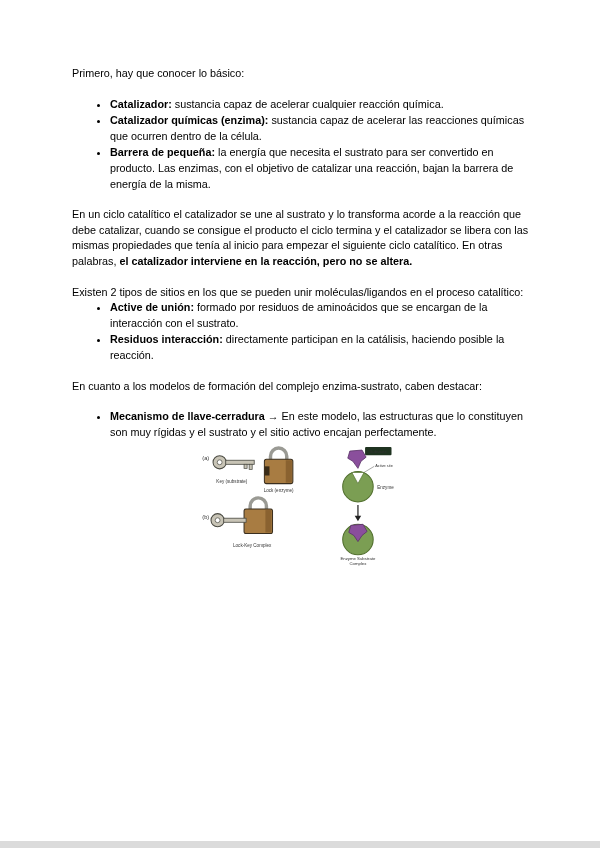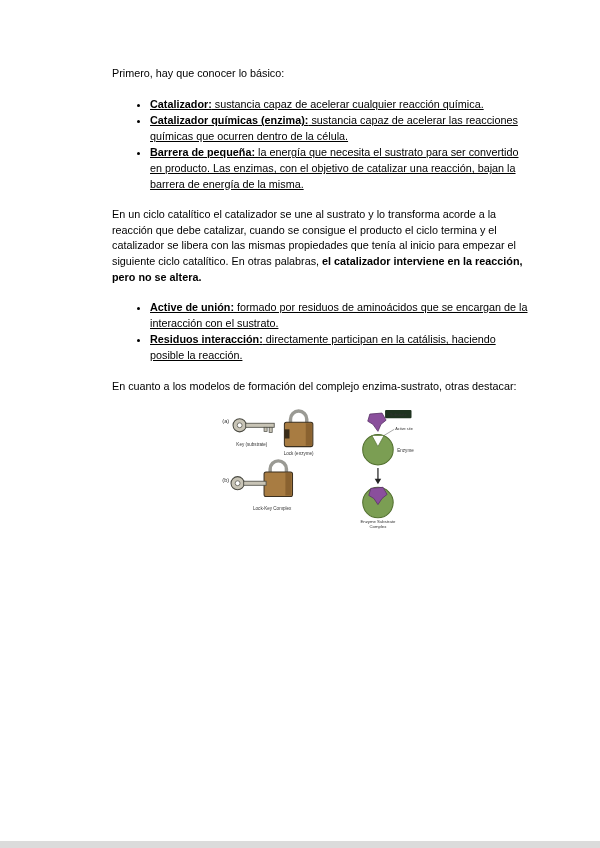--- a/index.html
+++ b/index.html
@@ -2,23 +2,23 @@
 <html><head>
 <meta charset="utf-8">
 <style>
   html,body{margin:0;padding:0;}
   body{
     width:600px;height:848px;position:relative;overflow:hidden;
     background:#ffffff;color:#000;
     font-family:"Liberation Sans", sans-serif;
     font-size:10.8px;line-height:15.6px;
   }
-  .page{box-sizing:border-box;width:600px;padding:66px 70px 0 112px;}
+  .page{box-sizing:border-box;width:600px;padding:66px 70px 0 72px;}
   p{margin:0 0 15px 0;}
-  ul{margin:0 0 15px 0;padding-left:38px;list-style:disc;text-decoration:underline;}
+  ul{margin:0 0 15px 0;padding-left:38px;list-style:disc;}
   li{margin:0 0 1px 0;}
   .t{font-weight:bold;}
   .figure{text-align:center;margin:6px 0 20px 0;}
   svg text{font-family:"Liberation Sans", sans-serif;fill:#333;}
   .page-gap{position:absolute;left:0;bottom:0;width:600px;height:7px;background:#dbdbdb;}
 </style>
 </head>
 <body>
 
 <div class="page">
@@ -27,27 +27,31 @@
 
   <ul>
     <li><span class="t">Catalizador:</span><span> sustancia capaz de acelerar cualquier reacción química.</span></li>
     <li><span class="t">Catalizador químicas (enzima):</span><span> sustancia capaz de acelerar las reacciones químicas que ocurren dentro de la célula.</span></li>
     <li><span class="t">Barrera de pequeña:</span><span> la energía que necesita el sustrato para ser convertido en producto. Las enzimas, con el objetivo de catalizar una reacción, bajan la barrera de energía de la misma.</span></li>
   </ul>
 
   <p><span>En un ciclo catalítico el catalizador se une al sustrato y lo transforma acorde a la reacción que debe catalizar, cuando se consigue el producto el ciclo termina y el catalizador se libera con las mismas propiedades que tenía al inicio para empezar el siguiente ciclo catalítico. En otras palabras, </span><span class="t">el catalizador interviene en la reacción, pero no se altera.</span></p>
 
 
+  <p style="margin-bottom:0;">Existen 2 tipos de sitios en los que se pueden unir moléculas/ligandos en el proceso catalítico:</p>
   <ul>
     <li><span class="t">Active de unión:</span><span> formado por residuos de aminoácidos que se encargan de la interacción con el sustrato.</span></li>
     <li><span class="t">Residuos interacción:</span><span> directamente participan en la catálisis, haciendo posible la reacción.</span></li>
   </ul>
 
-  <p>En cuanto a los modelos de formación del complejo enzima-sustrato, otras destacar:</p>
+  <p>En cuanto a los modelos de formación del complejo enzima-sustrato, caben destacar:</p>
 
+  <ul style="margin-bottom:0;">
+    <li><span class="t">Mecanismo de llave-cerradura</span><span> → En este modelo, las estructuras que lo constituyen son muy rígidas y el sustrato y el sitio activo encajan perfectamente.</span></li>
+  </ul>
 
   <div class="figure">
     <svg width="204" height="120" viewBox="0 0 200 118">
 
       <text x="3" y="14" font-size="5.5">(a)</text>
 
       <g>
         <circle cx="20" cy="16" r="6.5" fill="#c8c4b6" stroke="#4a4a42" stroke-width="1"></circle>
         <circle cx="20" cy="16" r="2.4" fill="#ffffff" stroke="#4a4a42" stroke-width="0.7"></circle>
         <rect x="26" y="14" width="28" height="4" fill="#c8c4b6" stroke="#4a4a42" stroke-width="0.8"></rect>

